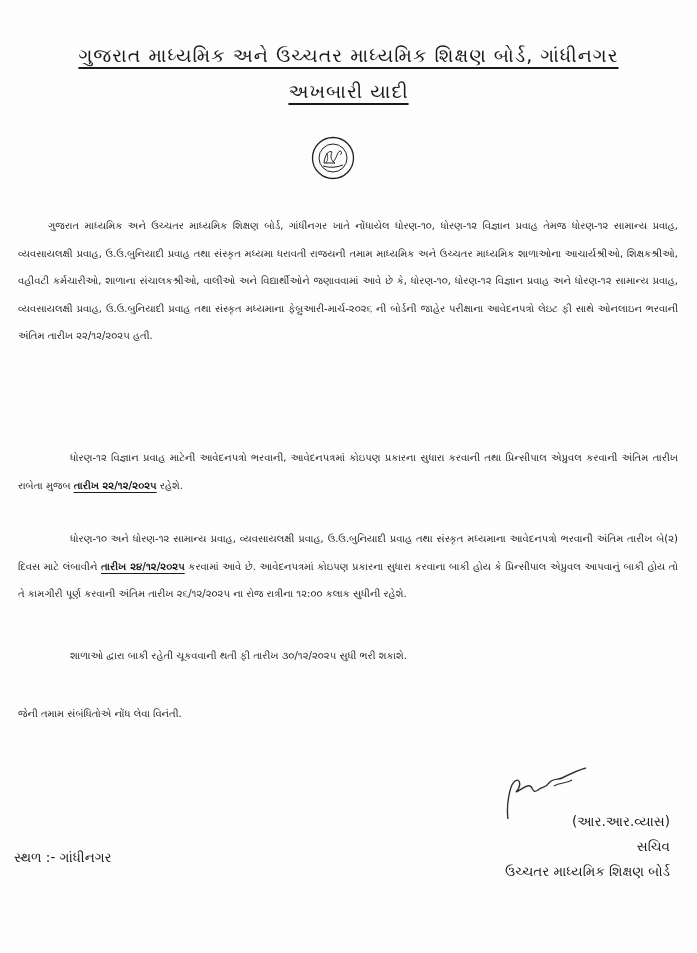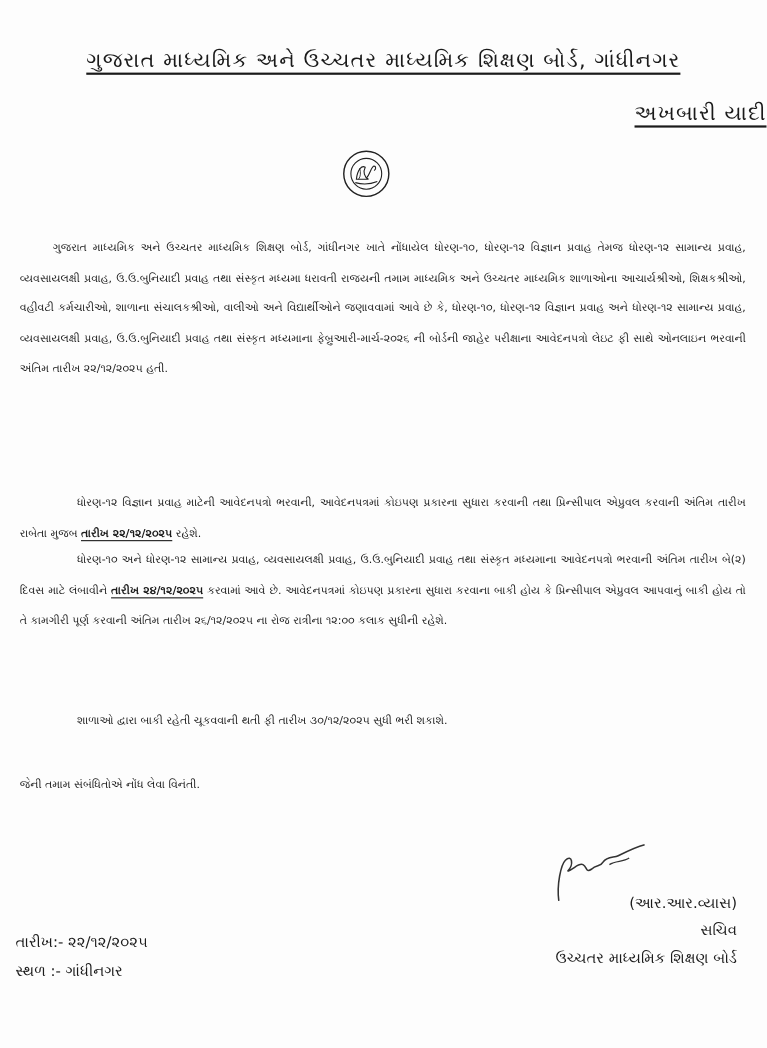--- a/index.html
+++ b/index.html
@@ -9,32 +9,32 @@
       color: #1a1a1a;
       background: #fdfdfd;
     }
     .page { position: absolute; left: 0; top: 0; width: 697px; height: 953px; margin-top: 24px; }
     .title {
       position: absolute; left: 0; width: 697px; text-align: center;
       font-size: 19px; font-weight: normal; letter-spacing: 1px;
     }
     .title span { text-decoration: underline; text-underline-offset: 5px; text-decoration-thickness: 1.5px; }
     .t1 { top: 20px; }
-    .t2 { top: 68px; text-align: right; }
+    .t2 { top: 56px; }
     .logo {
       position: absolute; left: 311px; top: 112px; width: 44px; height: 44px;
     }
     .para {
       position: absolute; left: 18px; width: 660px;
       font-size: 10px; line-height: 27.5px; text-align: justify;
       margin: 0;
     }
     .p1 { top: 188px; text-indent: 30px; }
     .p2 { top: 420px; text-indent: 52px; }
-    .p3 { top: 472px; text-indent: 52px; }
+    .p3 { top: 501px; text-indent: 52px; }
     .p4 { top: 618px; left: 70px; width: 600px; }
     .p5 { top: 676px; }
     .u { text-decoration: underline; text-underline-offset: 3px; font-weight: bold; }
     .sign-block {
       position: absolute; left: 440px; top: 785px; width: 230px;
       text-align: right; font-size: 13.5px; line-height: 25px;
     }
     .signature { position: absolute; left: 500px; top: 740px; width: 90px; height: 60px; }
     .meta { position: absolute; left: 14px; top: 820px; font-size: 13.5px; line-height: 26px; }
   </style>
@@ -78,17 +78,16 @@
     <path d="M54 22 C60 18,66 20,72 16" fill="none" stroke="#333" stroke-width="1.2"></path>
   </svg>
 
   <div class="sign-block">
     <div>(આર.આર.વ્યાસ)</div>
     <div>સચિવ</div>
     <div>ઉચ્ચતર માધ્યમિક શિક્ષણ બોર્ડ</div>
   </div>
 
   <div class="meta">
-    <div>તારીખ:- ૨૨/૧૨/૨૦૨૫</div>
     <div>સ્થળ :- ગાંધીનગર</div>
   </div>
 
 </div>
 
 </body></html>

